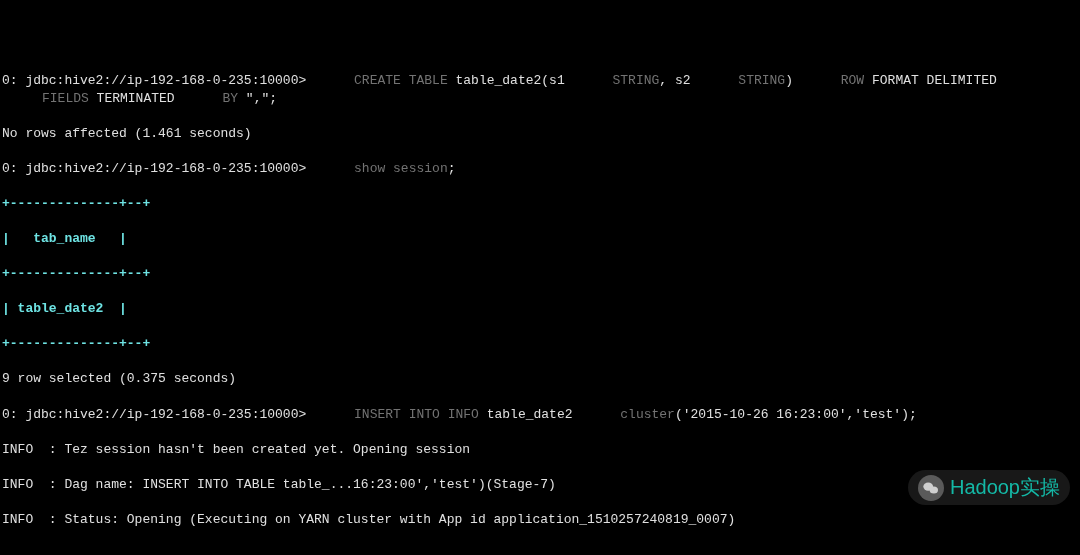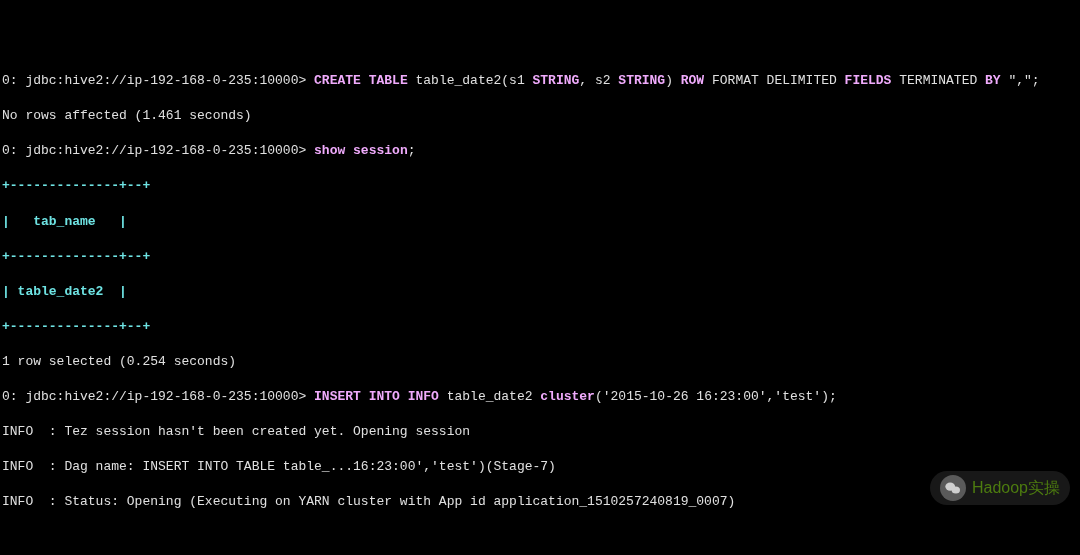--- a/index.html
+++ b/index.html
@@ -9,21 +9,21 @@
       font-family: 'Courier New', Consolas, monospace;
       font-size: 13px;
       line-height: 1.35;
       padding: 2px;
       width: 1080px;
       height: 555px;
       overflow: hidden;
       position: relative;
       white-space: pre-wrap;
     }
-    .keyword { color: #f0abfc; font-weight: bold; }
+    .keyword { color: #737373; font-weight: normal; margin-left: 40px; }
     .cyan { color: #6ee3e3; font-weight: bold; }
     .line { display: block; }
     .watermark {
       position: absolute;
       bottom: 50px;
       right: 10px;
       display: flex;
       align-items: center;
       gap: 6px;
       z-index: 10;
@@ -35,39 +35,39 @@
       width: 26px;
       height: 26px;
       background: #5a5a5a;
       border-radius: 50%;
       display: flex;
       align-items: center;
       justify-content: center;
     }
     .wm-icon svg { fill: #d0d0d0; }
     .wm-text {
-      color: #4d7c0f;
-      font-size: 16px;
+      color: #14b8a6;
+      font-size: 20px;
       font-family: sans-serif;
     }
   </style>
 </head>
 <body>
 
 
 
 <span class="line"><span>0: jdbc:hive2://ip-192-168-0-235:10000&gt;</span> <span class="keyword">CREATE TABLE</span><span> table_date2(s1 </span><span class="keyword">STRING</span><span>, s2 </span><span class="keyword">STRING</span><span>) </span><span class="keyword">ROW</span><span> FORMAT DELIMITED </span><span class="keyword">FIELDS</span><span> TERMINATED </span><span class="keyword">BY</span><span> ",";</span></span>
 <span class="line">No rows affected (1.461 seconds)</span>
 <span class="line"><span>0: jdbc:hive2://ip-192-168-0-235:10000&gt;</span> <span class="keyword">show session</span>;</span>
 <span class="line cyan">+--------------+--+</span>
 <span class="line cyan">|   tab_name   |</span>
 <span class="line cyan">+--------------+--+</span>
 <span class="line cyan">| table_date2  |</span>
 <span class="line cyan">+--------------+--+</span>
-<span class="line">1 row selected (0.254 seconds)</span>
+<span class="line">9 row selected (0.375 seconds)</span>
 <span class="line"><span>0: jdbc:hive2://ip-192-168-0-235:10000&gt;</span> <span class="keyword">INSERT INTO INFO</span><span> table_date2 </span><span class="keyword">cluster</span><span>('2015-10-26 16:23:00','test');</span></span>
 <span class="line">INFO  : Tez session hasn't been created yet. Opening session</span>
 <span class="line">INFO  : Dag name: INSERT INTO TABLE table_...16:23:00','test')(Stage-7)</span>
 <span class="line">INFO  : Status: Opening (Executing on YARN cluster with App id application_1510257240819_0007)</span>
 <span class="line">&nbsp;</span>
 
 
 
 
 

